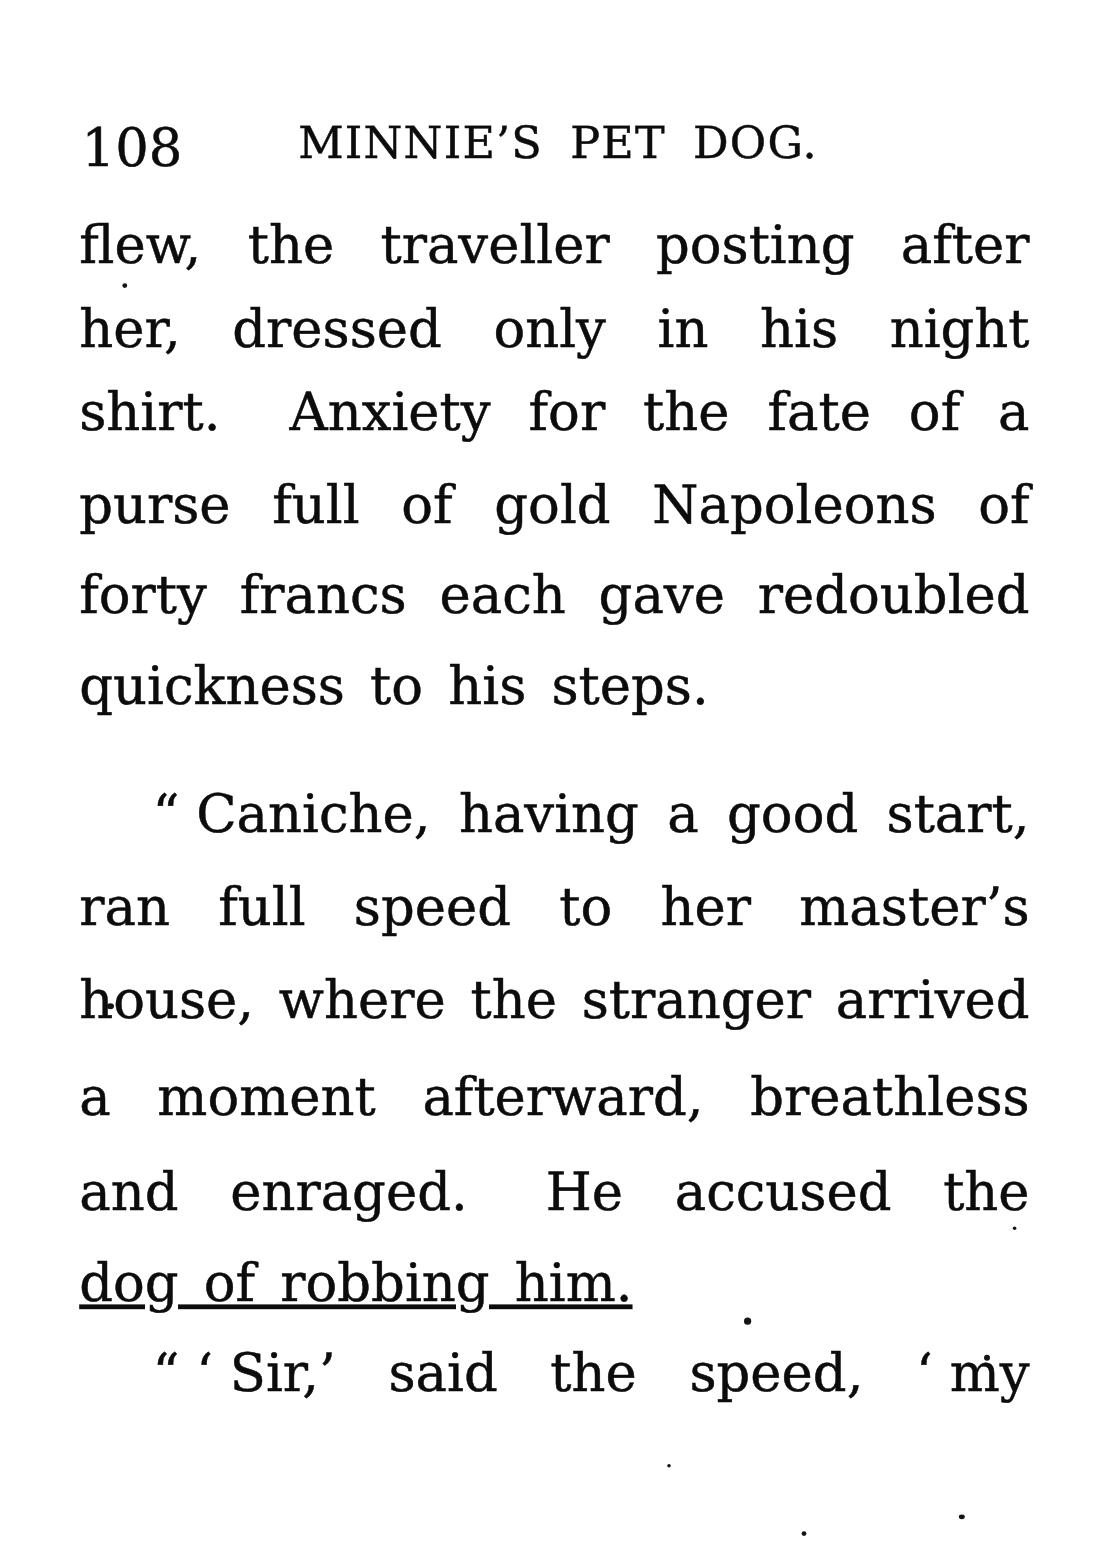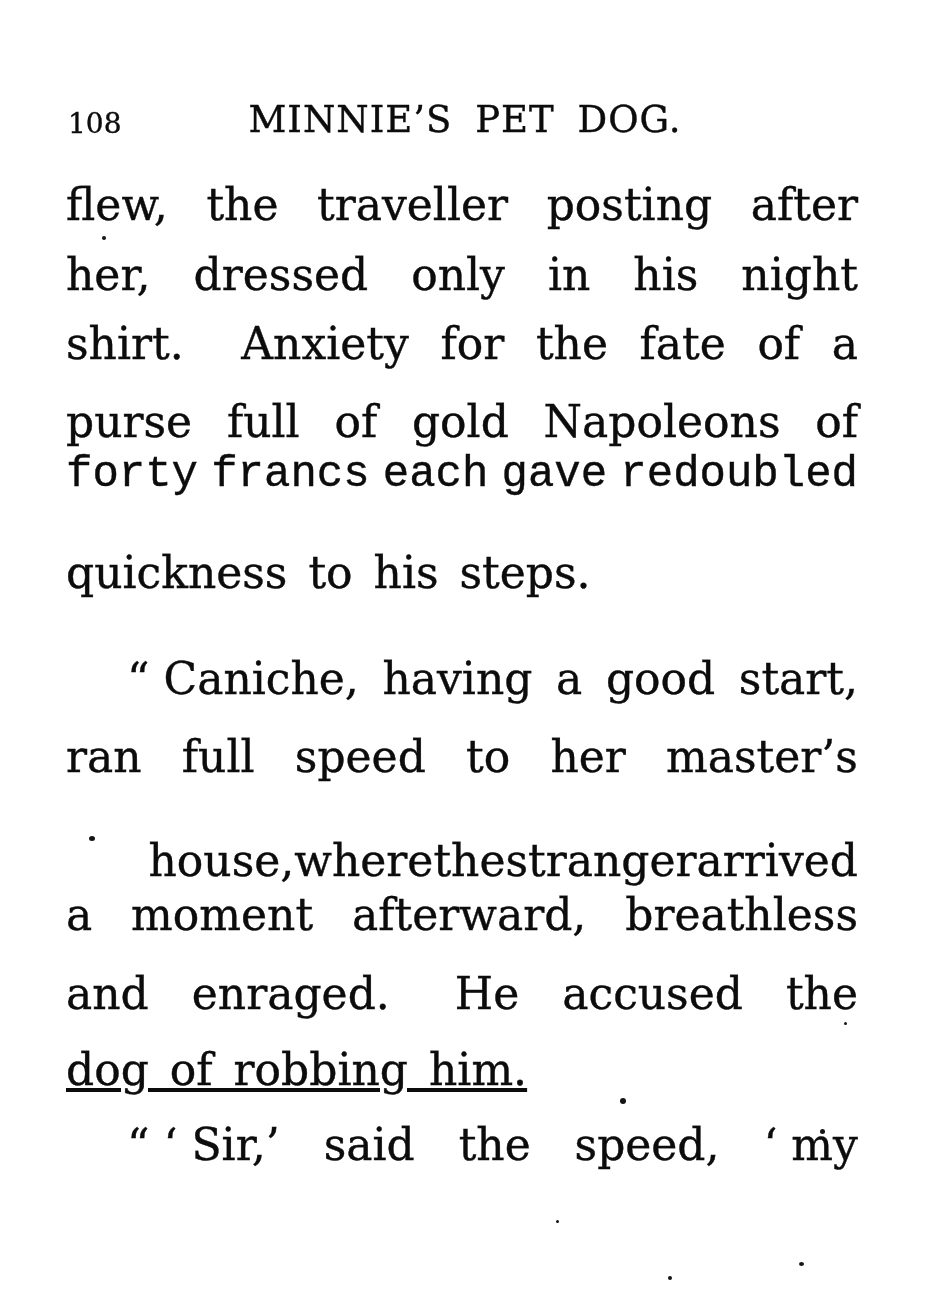--- a/index.html
+++ b/index.html
@@ -8,21 +8,21 @@
     width:930px;height:1296px;
     background:#ffffff;
     color:#0c0c0c;
     font-family:"DejaVu Serif", serif;
     overflow:hidden;
     -webkit-text-stroke:0.4px currentColor;
   }
   .pagenum{
     position:absolute;
     left:68px;top:106px;
-    font-size:28px;line-height:36px;
+    font-size:44px;line-height:36px;
   }
   .running-title{
     position:absolute;
     left:0;right:0;top:101px;
     text-align:center;
     font-size:37px;line-height:37px;
     letter-spacing:1px;
     word-spacing:10px;
     white-space:pre;
   }
@@ -85,21 +85,21 @@
         <span class="word">a</span>
       </div>
       <div class="line justify" style="top: 400px; text-align: right;">
         <span class="word">purse</span>
         <span class="word">full</span>
         <span class="word">of</span>
         <span class="word">gold</span>
         <span class="word">Napoleons</span>
         <span class="word">of</span>
       </div>
-      <div class="line justify" style="top: 452px; font-family: Liberation Mono, monospace;">
+      <div class="line justify" style="top: 475px;">
         <span class="word">forty</span>
         <span class="word">francs</span>
         <span class="word">each</span>
         <span class="word">gave</span>
         <span class="word">redoubled</span>
       </div>
       <div class="line" style="top: 551px;">quickness to his steps.</div>
       <div class="line justify indent" style="top: 657px; text-align: center;">
         <span class="word">“ Caniche,</span>
         <span class="word">having</span>
@@ -108,21 +108,21 @@
         <span class="word">start,</span>
       </div>
       <div class="line justify" style="top: 735px;">
         <span class="word">ran</span>
         <span class="word">full</span>
         <span class="word">speed</span>
         <span class="word">to</span>
         <span class="word">her</span>
         <span class="word">master’s</span>
       </div>
-      <div class="line justify" style="top: 839px; justify-content: flex-end;">
+      <div class="line justify" style="top: 812px;">
         <span class="word">house,</span>
         <span class="word">where</span>
         <span class="word">the</span>
         <span class="word">stranger</span>
         <span class="word">arrived</span>
       </div>
       <div class="line justify" style="top: 893px;">
         <span class="word">a</span>
         <span class="word">moment</span>
         <span class="word">afterward,</span>

